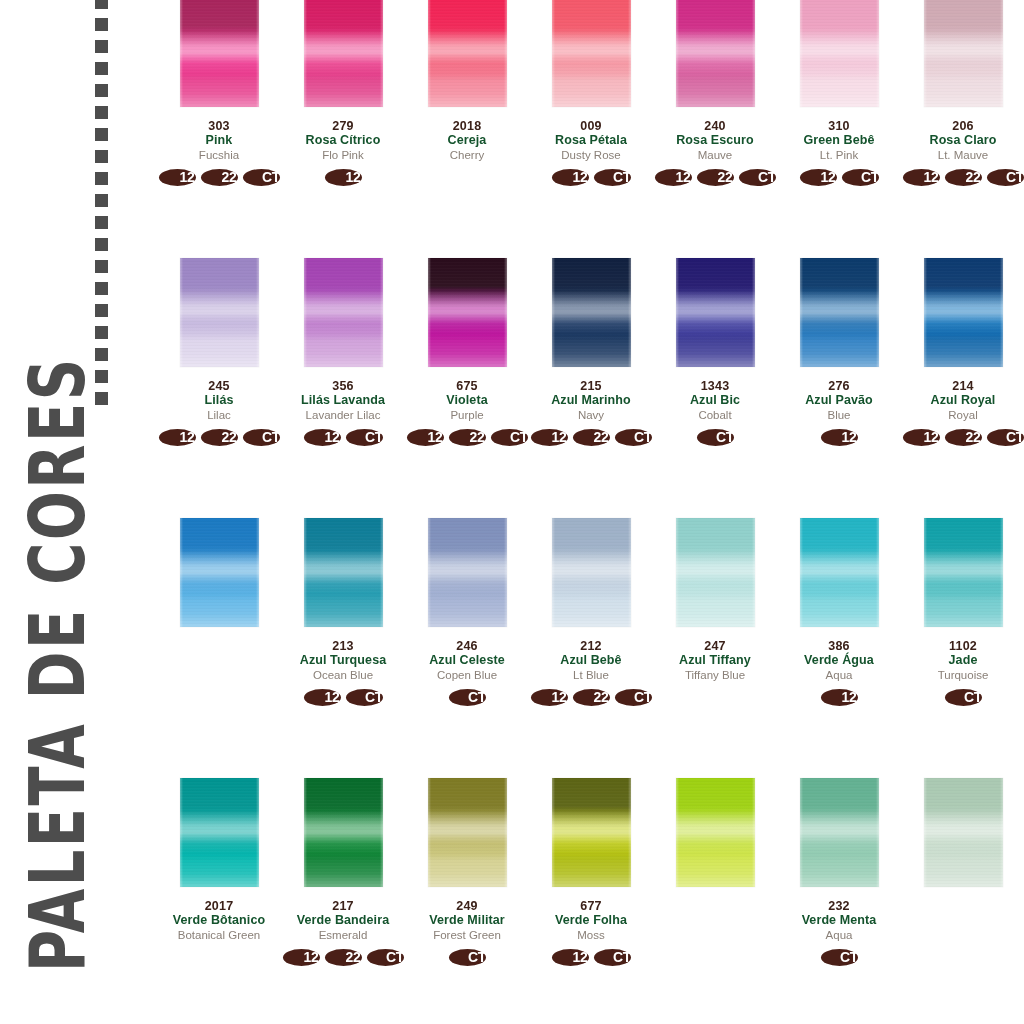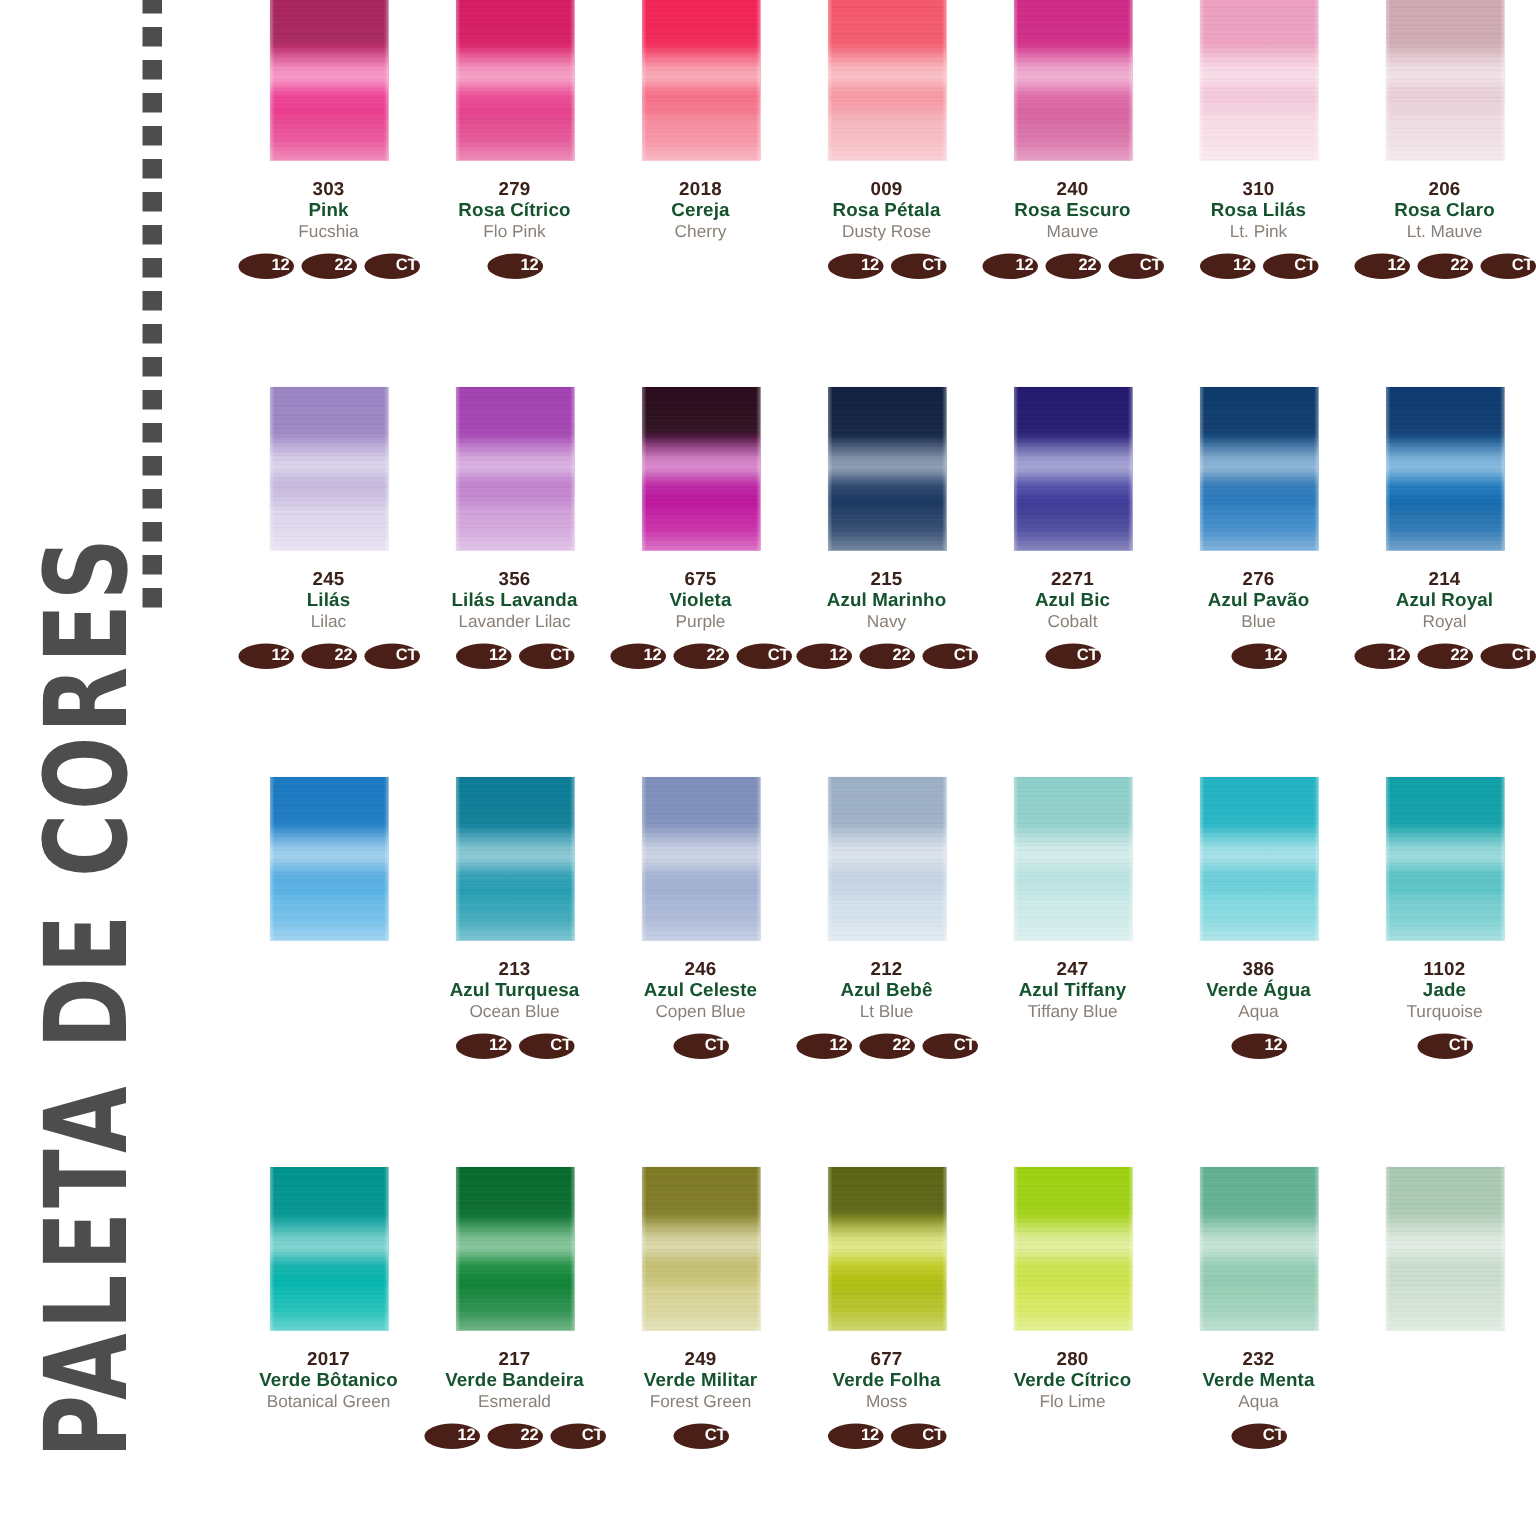--- a/index.html
+++ b/index.html
@@ -156,21 +156,21 @@
     justify-content: center;
     gap: 5px;
     height: 17px;
   }
   .badge {
     width: 17px;
     height: 17px;
     border-radius: 50%;
     background: #4a1f17;
     color: #ffffff;
-    font-size: 11px;
+    font-size: 14px;
     font-weight: 700;
     display: flex;
     align-items: center;
     justify-content: center;
     line-height: 1;
     letter-spacing: -0.2px;
     padding-left: 20px;
   }
 </style>
 </head>
@@ -282,21 +282,21 @@
         </div>
       </div>
       <div class="swatch-cell">
         <div class="swatch-chip" style="background: linear-gradient(rgb(237, 160, 192) 0%, rgb(237, 160, 192) 26%, rgb(242, 187, 210) 46%, rgb(242, 187, 210) 54%, rgb(247, 219, 230) 76%, rgb(247, 219, 230) 100%);">
           <div class="sheen"></div>
           <div class="weave"></div>
           <div class="edge"></div>
         </div>
         <div class="swatch-meta">
           <div class="swatch-code">310</div>
-          <div class="swatch-name-pt">Rosa Lilás</div>
+          <div class="swatch-name-pt">Green Bebê</div>
           <div class="swatch-name-en">Lt. Pink</div>
           <div class="badge-row">
             <span class="badge" style="background: rgb(74, 31, 23); color: rgb(255, 255, 255);">12</span>
             <span class="badge" style="background: rgb(74, 31, 23); color: rgb(255, 255, 255);">CT</span>
           </div>
         </div>
       </div>
       <div class="swatch-cell">
         <div class="swatch-chip" style="background: linear-gradient(rgb(207, 169, 179) 0%, rgb(207, 169, 179) 26%, rgb(227, 197, 205) 46%, rgb(227, 197, 205) 54%, rgb(238, 219, 224) 76%, rgb(238, 219, 224) 100%);">
           <div class="sheen"></div>
@@ -383,21 +383,21 @@
           </div>
         </div>
       </div>
       <div class="swatch-cell">
         <div class="swatch-chip" style="background: linear-gradient(rgb(35, 25, 111) 0%, rgb(35, 25, 111) 26%, rgb(74, 72, 168) 46%, rgb(74, 72, 168) 54%, rgb(58, 56, 148) 76%, rgb(58, 56, 148) 100%);">
           <div class="sheen"></div>
           <div class="weave"></div>
           <div class="edge"></div>
         </div>
         <div class="swatch-meta">
-          <div class="swatch-code">2271</div>
+          <div class="swatch-code">1343</div>
           <div class="swatch-name-pt">Azul Bic</div>
           <div class="swatch-name-en">Cobalt</div>
           <div class="badge-row">
             <span class="badge" style="background: rgb(74, 31, 23); color: rgb(255, 255, 255);">CT</span>
           </div>
         </div>
       </div>
       <div class="swatch-cell">
         <div class="swatch-chip" style="background: linear-gradient(rgb(11, 58, 107) 0%, rgb(11, 58, 107) 26%, rgb(27, 107, 173) 46%, rgb(27, 107, 173) 54%, rgb(47, 129, 196) 76%, rgb(47, 129, 196) 100%);">
           <div class="sheen"></div>
@@ -592,26 +592,20 @@
             <span class="badge" style="background: rgb(74, 31, 23); color: rgb(255, 255, 255);">CT</span>
           </div>
         </div>
       </div>
       <div class="swatch-cell">
         <div class="swatch-chip" style="background: linear-gradient(rgb(158, 209, 17) 0%, rgb(158, 209, 17) 26%, rgb(195, 224, 60) 46%, rgb(195, 224, 60) 54%, rgb(210, 230, 79) 76%, rgb(210, 230, 79) 100%);">
           <div class="sheen"></div>
           <div class="weave"></div>
           <div class="edge"></div>
         </div>
-        <div class="swatch-meta">
-          <div class="swatch-code">280</div>
-          <div class="swatch-name-pt">Verde Cítrico</div>
-          <div class="swatch-name-en">Flo Lime</div>
-          <div class="badge-row"></div>
-        </div>
       </div>
       <div class="swatch-cell">
         <div class="swatch-chip" style="background: linear-gradient(rgb(99, 177, 146) 0%, rgb(99, 177, 146) 26%, rgb(139, 200, 174) 46%, rgb(139, 200, 174) 54%, rgb(149, 205, 180) 76%, rgb(149, 205, 180) 100%);">
           <div class="sheen"></div>
           <div class="weave"></div>
           <div class="edge"></div>
         </div>
         <div class="swatch-meta">
           <div class="swatch-code">232</div>
           <div class="swatch-name-pt">Verde Menta</div>

